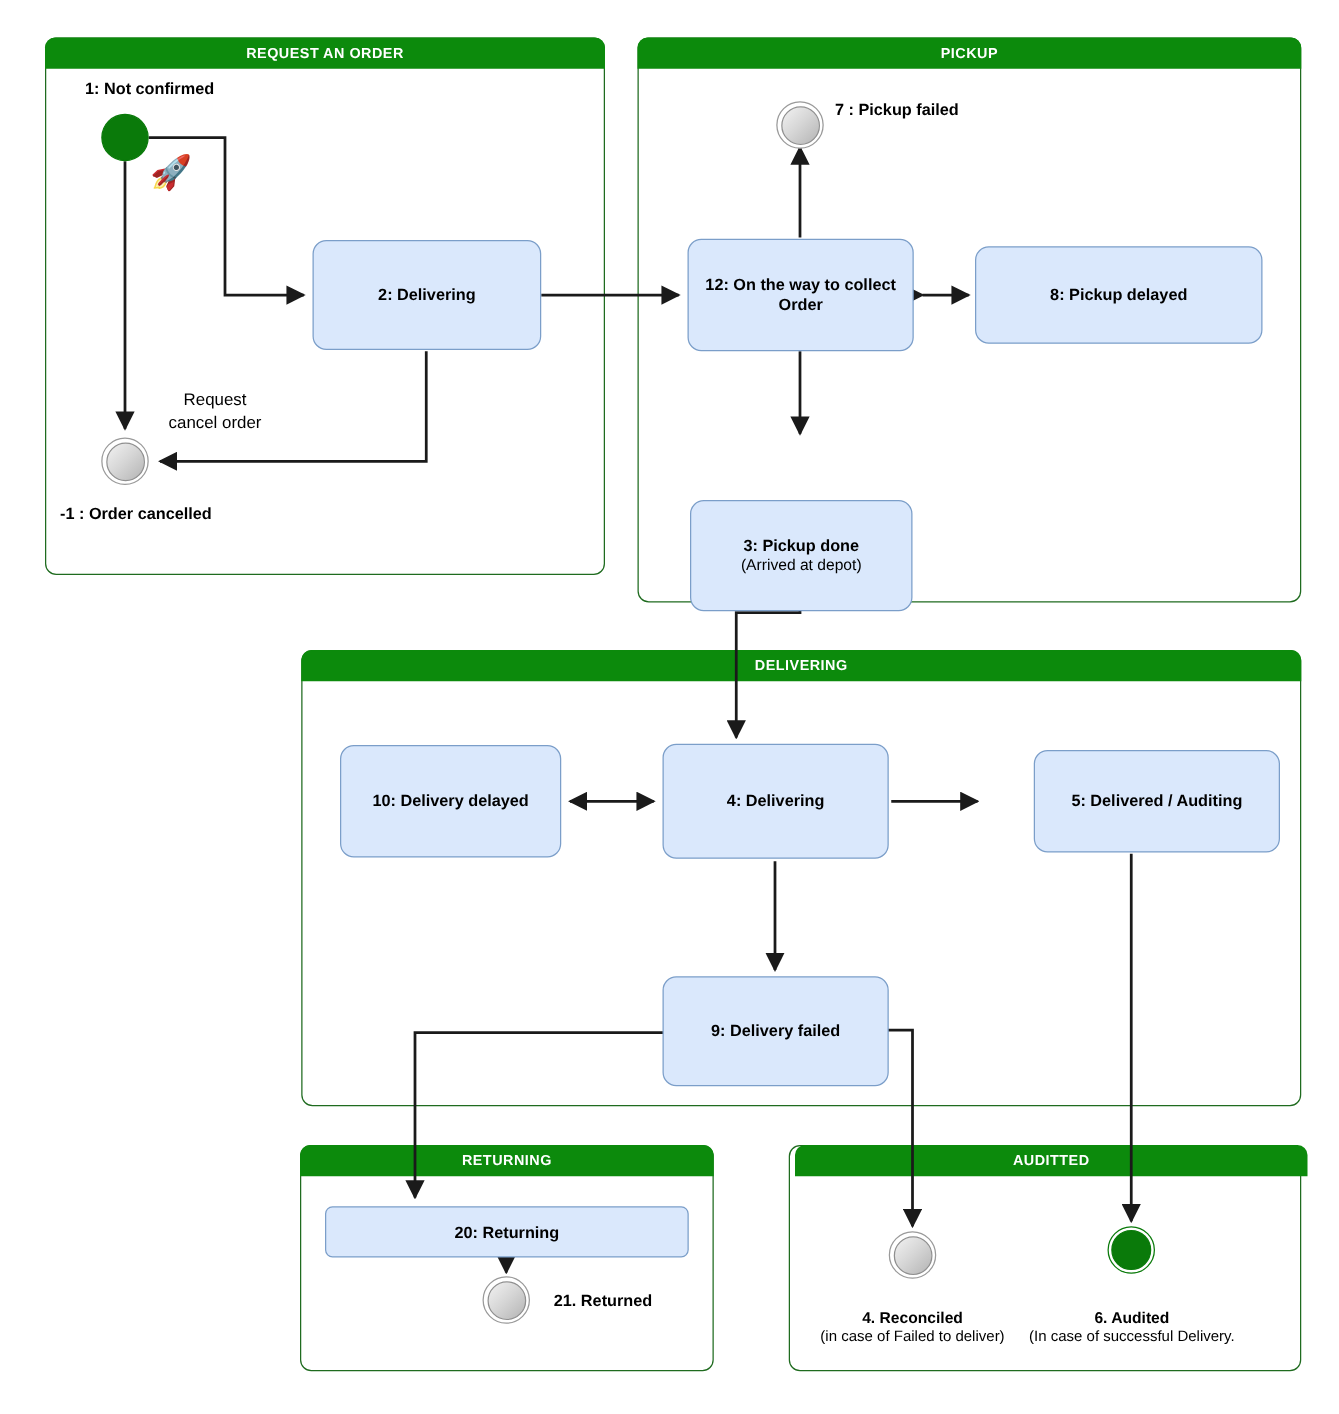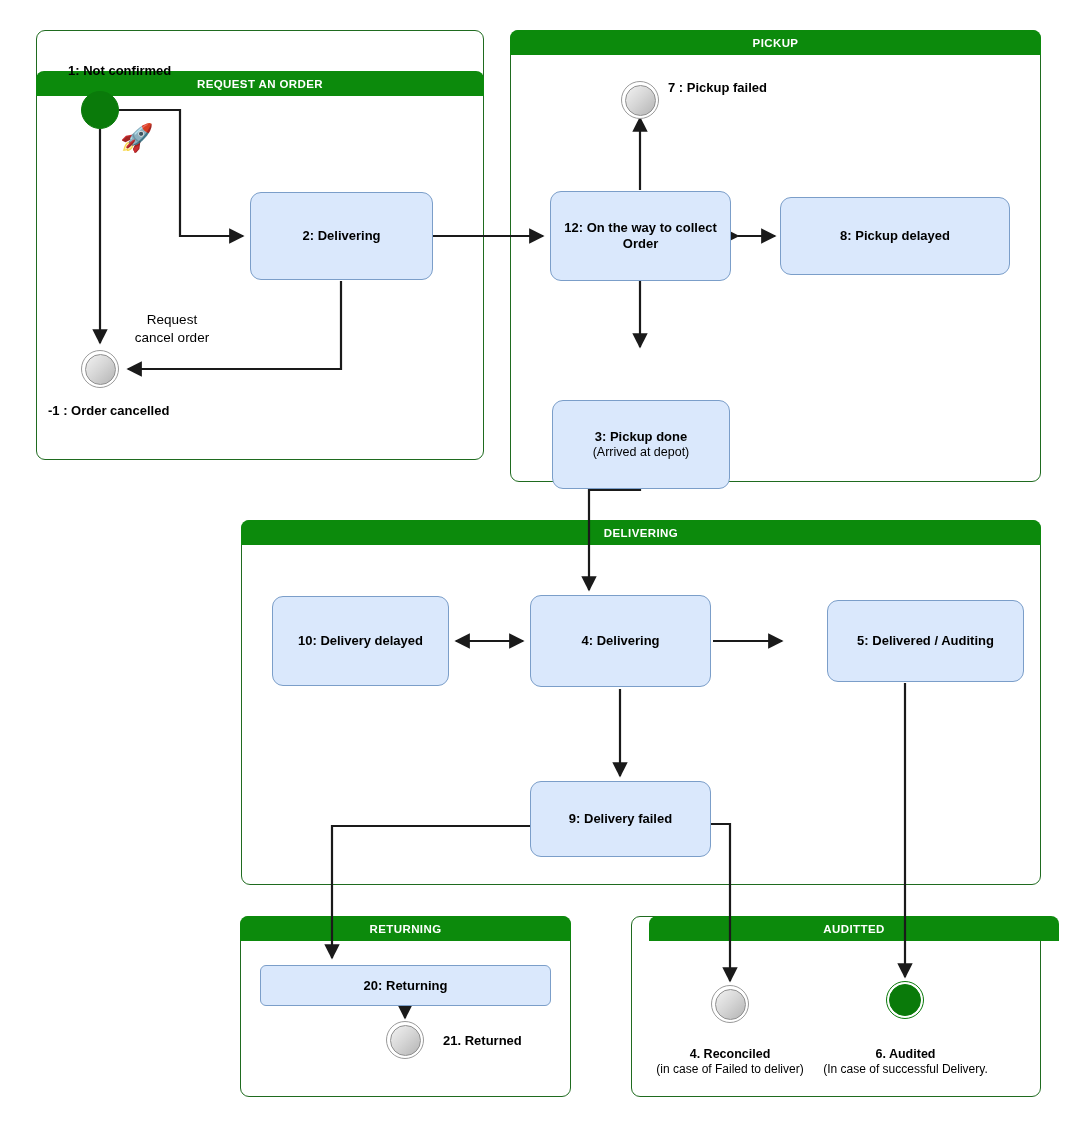--- a/index.html
+++ b/index.html
@@ -138,41 +138,41 @@
     line-height: 1;
     user-select: none;
   }
 </style>
 </head>
 <body>
 
 <div id="canvas">
 
   <div class="lane" style="left:36px; top:30px; width:448px; height:430px;"></div>
-  <div class="lane-header" style="left:36px; top:30px; width:448px; height:25px;margin-top:41px;">
+  <div class="lane-header" style="left:36px; top:30px; width:448px; height:25px;">
     <span>REQUEST AN ORDER</span>
   </div>
 
   <div class="lane" style="left:510px; top:30px; width:531px; height:452px;"></div>
   <div class="lane-header" style="left:510px; top:30px; width:531px; height:25px;">
     <span>PICKUP</span>
   </div>
 
   <div class="lane" style="left:241px; top:520px; width:800px; height:365px;"></div>
   <div class="lane-header" style="left:241px; top:520px; width:800px; height:25px;">
     <span>DELIVERING</span>
   </div>
 
   <div class="lane" style="left:240px; top:916px; width:331px; height:181px;"></div>
   <div class="lane-header" style="left:240px; top:916px; width:331px; height:25px;">
     <span>RETURNING</span>
   </div>
 
   <div class="lane" style="left:631px; top:916px; width:410px; height:181px;"></div>
-  <div class="lane-header" style="left:649px; top:916px; width:410px; height:25px;">
+  <div class="lane-header" style="left:636px; top:916px; width:410px; height:25px;">
     <span>AUDITTED</span>
   </div>
 
   <svg id="wires" viewBox="0 0 1071 1131" xmlns="http://www.w3.org/2000/svg">
     <defs>
       <marker id="arrow" viewBox="0 0 10 10" refX="9" refY="5" markerWidth="7" markerHeight="7" orient="auto-start-reverse">
         <path d="M 0 0 L 10 5 L 0 10 z" fill="#1a1a1a"></path>
       </marker>
       <marker id="arrowrev" viewBox="0 0 10 10" refX="9" refY="5" markerWidth="7" markerHeight="7" orient="auto">
         <path d="M 0 0 L 10 5 L 0 10 z" fill="#1a1a1a"></path>
@@ -235,21 +235,21 @@
   </div>
 
   <div class="state" style="left:530px; top:595px; width:181px; height:92px;">
     <div class="title">4: Delivering</div>
   </div>
 
   <div class="state" style="left:827px; top:600px; width:197px; height:82px;">
     <div class="title">5: Delivered / Auditing</div>
   </div>
 
-  <div class="state" style="left:530px; top:781px; width:181px; height:76px;">
+  <div class="state" style="left:530px; top:781px; width:181px; height:88px;">
     <div class="title">9: Delivery failed</div>
   </div>
 
   <div class="state" style="left:260px; top:965px; width:291px; height:41px; border-radius:6px;">
     <div class="title">20: Returning</div>
   </div>
 
   <div class="node start-green" style="left:81px; top:91px; width:38px; height:38px;"></div>
   <div class="label bold" style="left:68px; top:63px;">1: Not confirmed</div>
 

